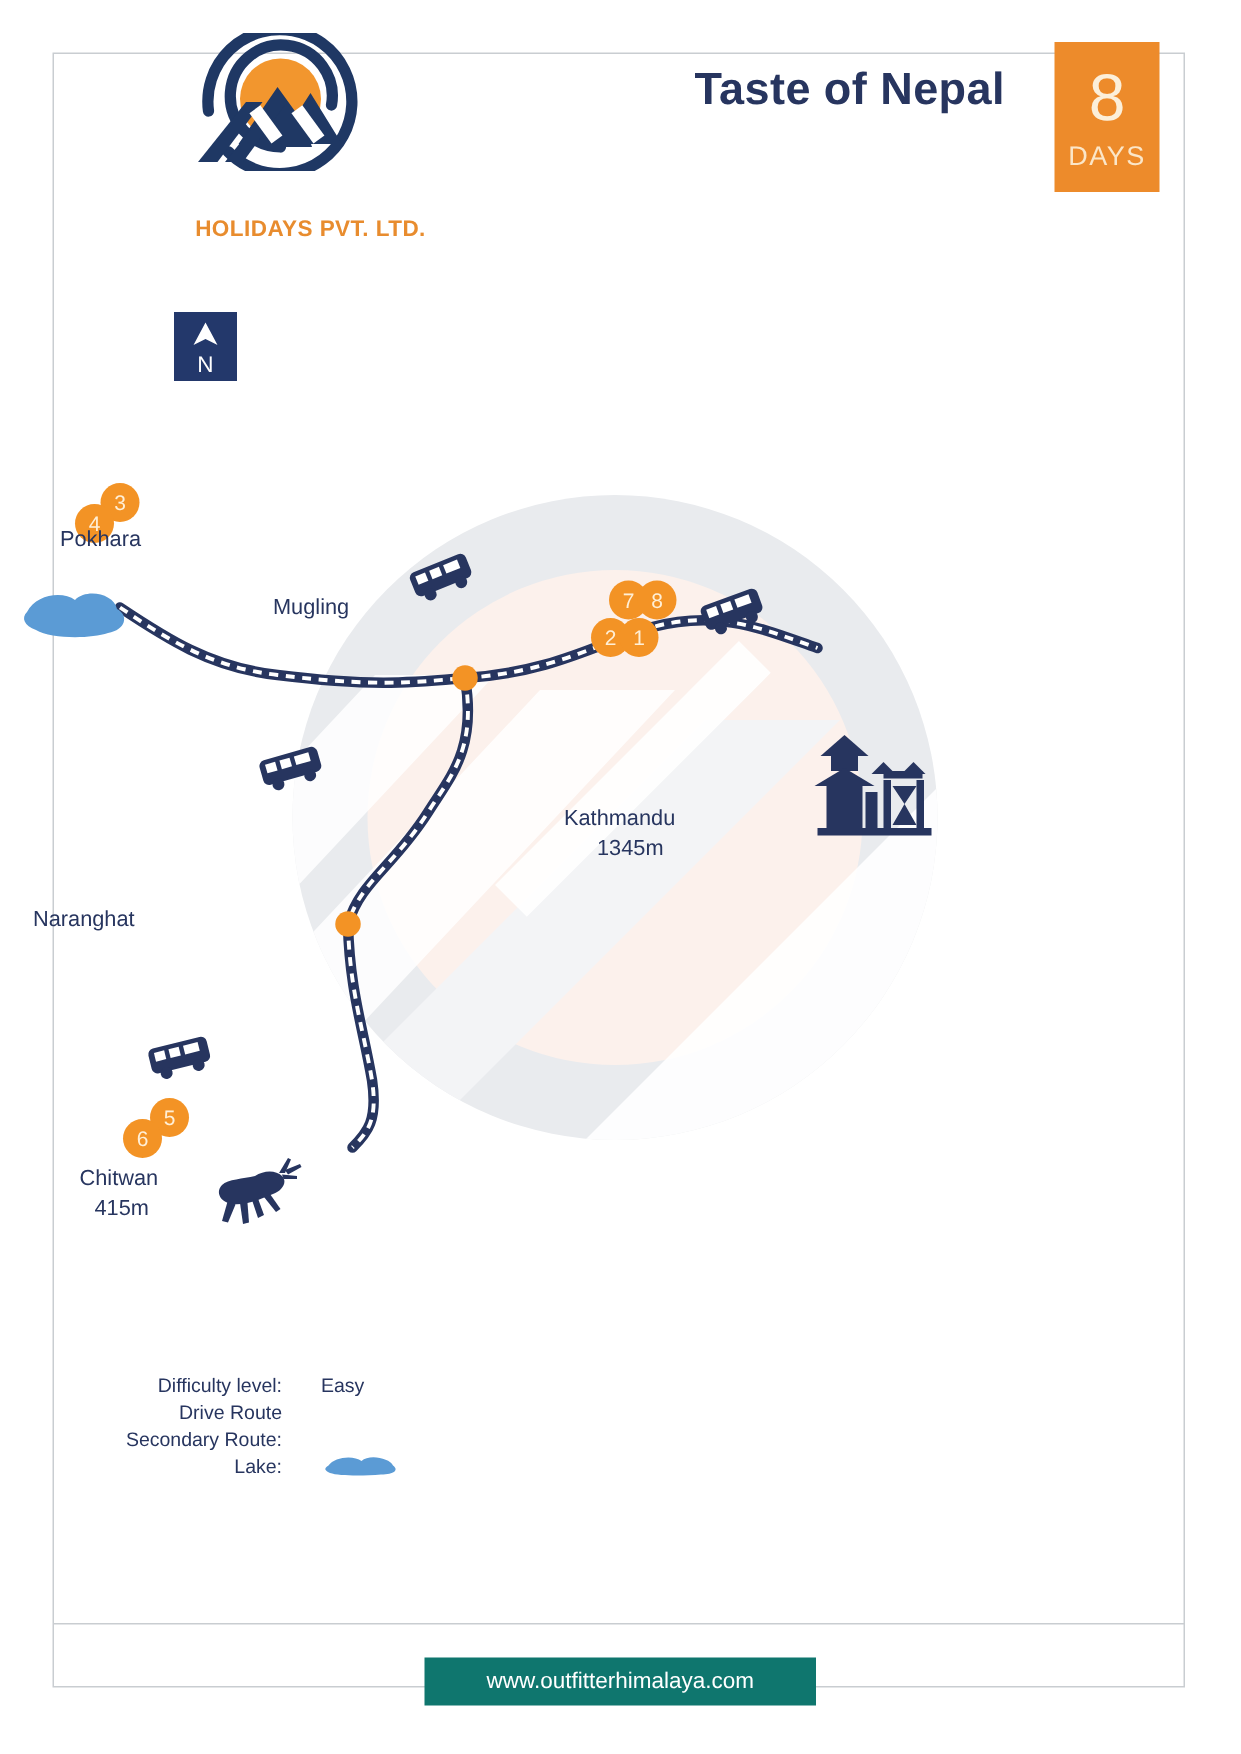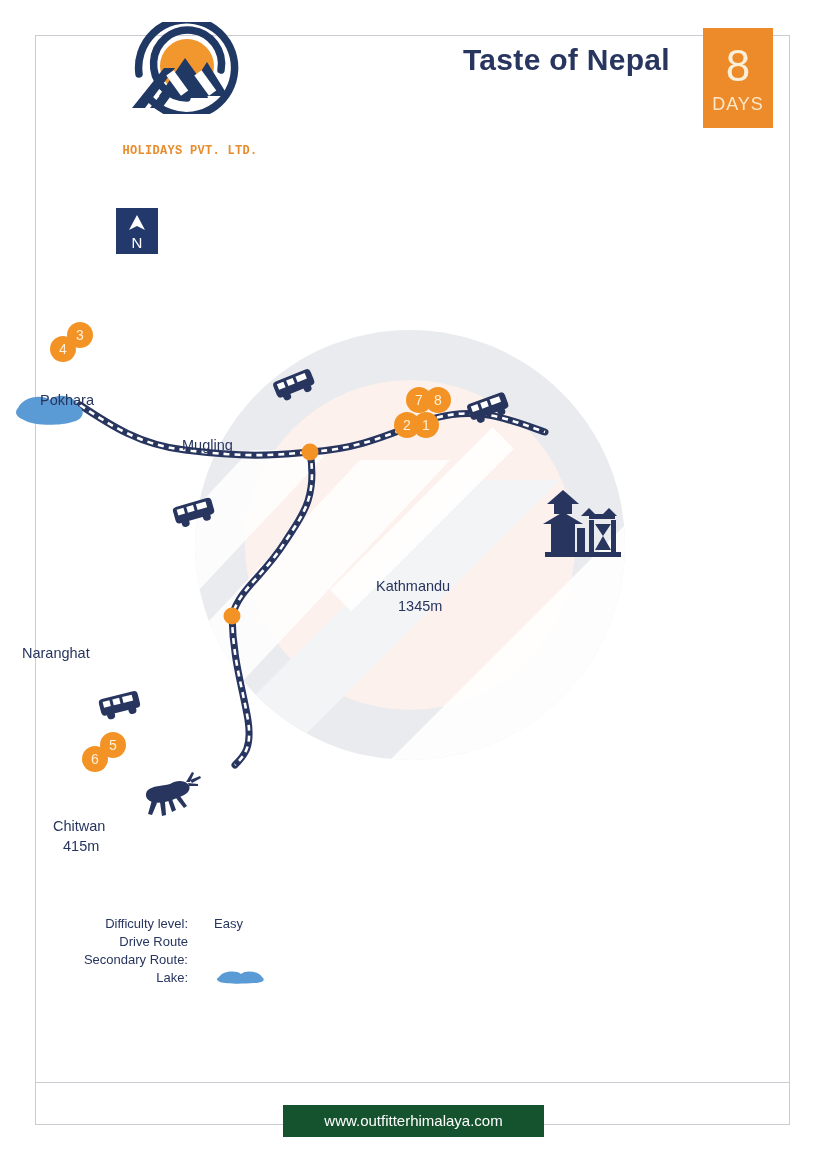--- a/index.html
+++ b/index.html
@@ -8,23 +8,23 @@
 
   .page-frame{position:absolute;left:35px;top:35px;width:755px;height:1090px;
               border:1px solid #c9cdd1;background:#ffffff;box-sizing:border-box;}
 
   
   .logo-block{position:absolute;left:55px;top:22px;width:270px;height:150px;}
   .logo-mark{position:absolute;left:73px;top:0;width:118px;height:92px;}
   .logo-name{position:absolute;left:0;top:96px;width:270px;text-align:center;
              font-size:21.5px;font-weight:bold;letter-spacing:.4px;color:#1F3864;
              font-family:"Liberation Sans",sans-serif;}
-  .logo-sub{position:absolute;left:0;top:122px;width:270px;text-align:center;
-            font-size:12px;font-weight:bold;letter-spacing:.3px;color:#E88C2E;
-            font-family:Liberation Mono, monospace;}
+  .logo-sub{position:absolute;left:17px;top:122px;width:270px;text-align:center;
+            font-size:15px;font-weight:bold;letter-spacing:.3px;color:#E88C2E;
+            font-family:Liberation Sans, sans-serif;}
 
   .trip-title{position:absolute;left:380px;top:35px;width:290px;height:50px;
               display:flex;align-items:center;justify-content:flex-end;
               font-size:30px;font-weight:bold;color:#27355F;letter-spacing:.3px;}
 
   .days-badge{position:absolute;left:703px;top:28px;width:70px;height:100px;
               background:#ED8B2B;color:#FFF6EC;text-align:center;z-index:6;}
   .days-num{position:absolute;left:0;top:16px;width:70px;font-size:44px;
             line-height:44px;font-weight:300;color:#FCEFD9;
             font-family:"Liberation Sans",sans-serif;}
@@ -33,21 +33,21 @@
 
   
   .north-box{position:absolute;left:116px;top:208px;width:42px;height:46px;
              background:#23386B;}
 
   
   .map-area{position:absolute;left:0;top:260px;width:755px;height:680px;}
   .map-svg{position:absolute;left:0;top:0;}
 
   .map-label{position:absolute;color:#27355F;font-size:14.5px;white-space:nowrap;
-             font-family:"Liberation Sans",sans-serif;margin-top:40px;}
+             font-family:"Liberation Sans",sans-serif;}
   .map-label.elev{font-size:14.5px;}
 
   .pin{position:absolute;width:26px;height:26px;border-radius:50%;
        background:#F39325;color:#FFEFD6;font-size:14px;line-height:26px;
        text-align:center;font-family:"Liberation Sans",sans-serif;}
 
   
   .legend{position:absolute;left:60px;top:915px;width:260px;}
   .legend-row{display:flex;align-items:center;height:17px;margin-bottom:1px;}
   .legend-lbl{width:128px;text-align:right;padding-right:26px;font-size:13px;
@@ -57,21 +57,21 @@
   .sw-trek{height:5px;background:#27355F;margin-top:3px;}
   .sw-drive{height:8px;margin-top:2px;background:#27355F;
             background-image:repeating-linear-gradient(to right,#27355F 0 6px,#ffffff 6px 9px);
             border-top:2px solid #27355F;border-bottom:2px solid #27355F;box-sizing:border-box;}
   .sw-sec{height:3px;margin-top:4px;
           background-image:repeating-linear-gradient(to right,#9fb4d4 0 5px,transparent 5px 9px);}
 
   
   .footer-rule{position:absolute;left:36px;top:1082px;width:754px;height:1px;background:#c9cdd1;}
   .footer-bar{position:absolute;left:283px;top:1105px;width:261px;height:32px;
-              background:#14532d;color:#ffffff;font-size:15px;text-align:center;
+              background:#0f766e;color:#ffffff;font-size:15px;text-align:center;
               line-height:32px;z-index:5;}
 </style>
 </head>
 <body>
 
 <div class="page-frame"></div>
 
 <div class="logo-block">
   <div class="logo-mark">
     <svg width="118" height="92" viewBox="0 0 118 92">

